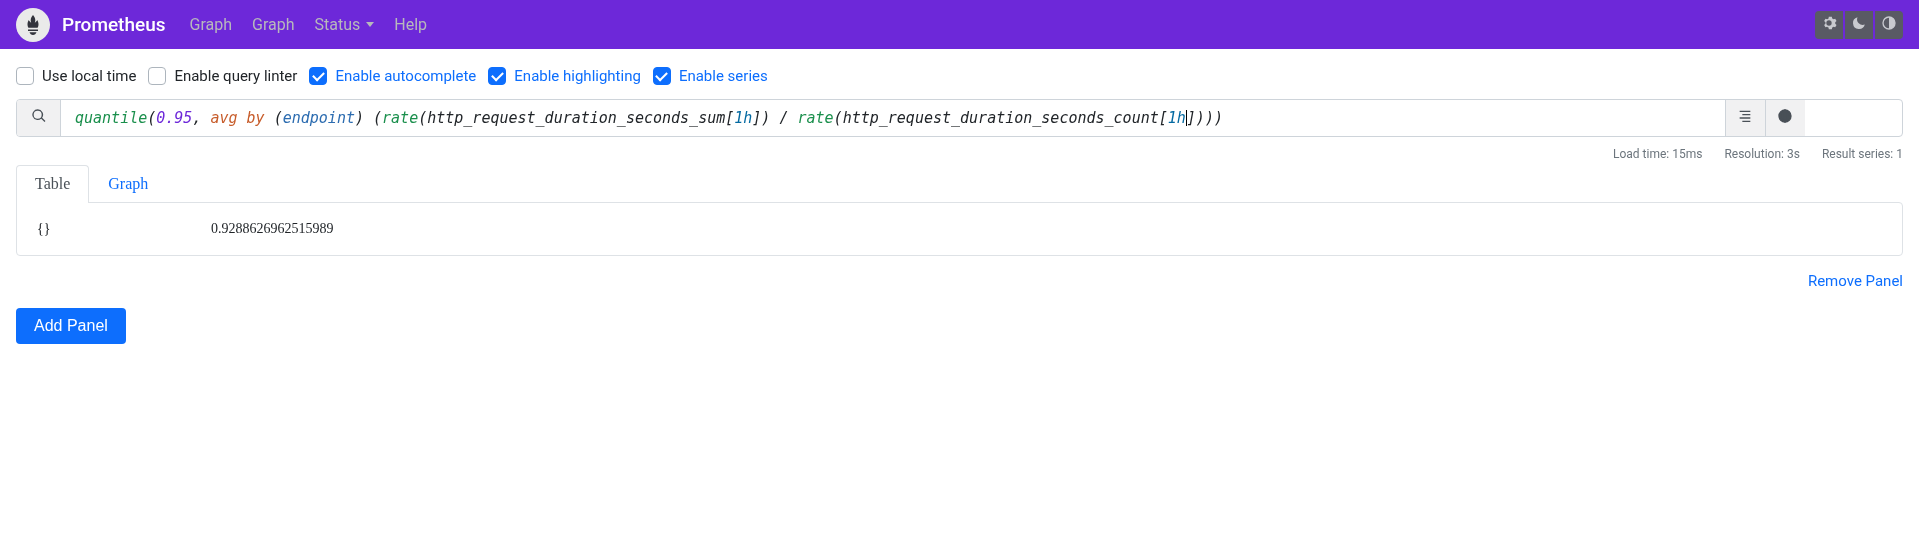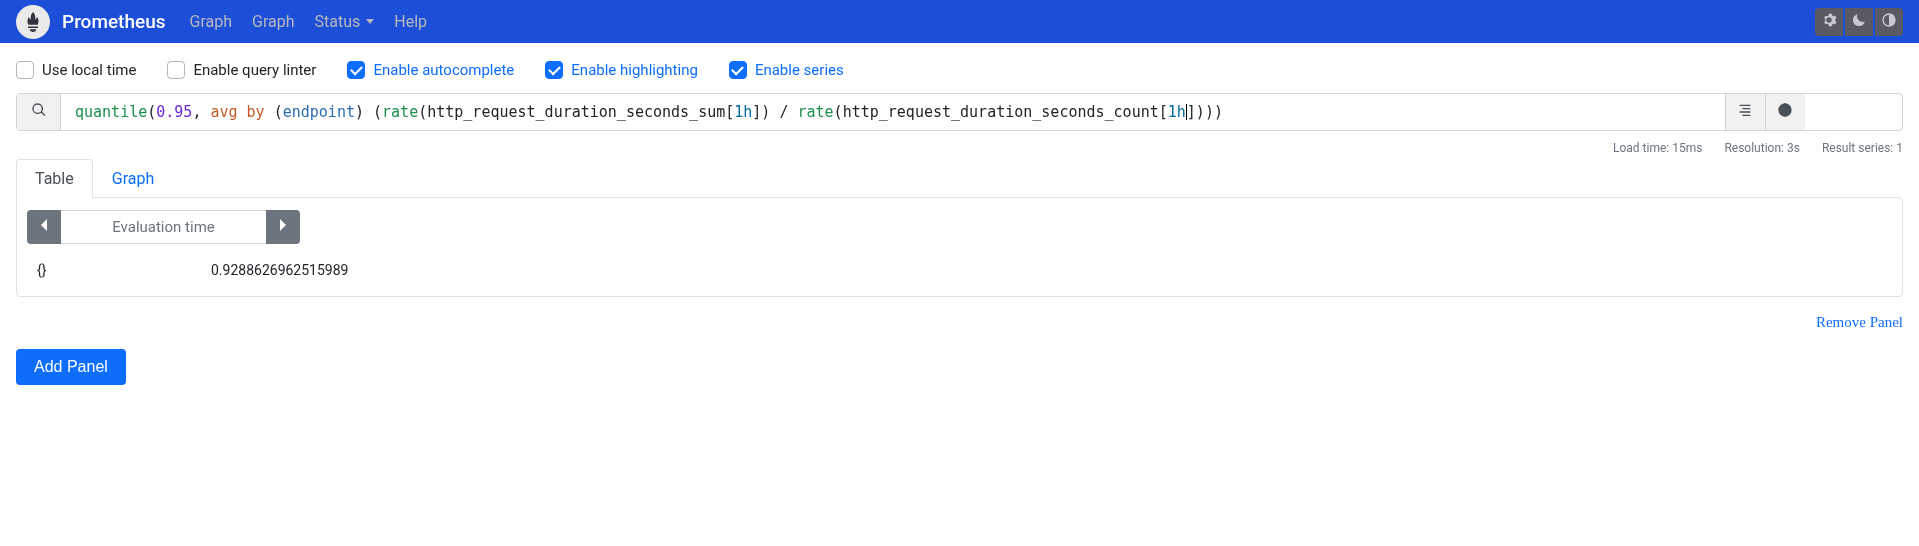--- a/index.html
+++ b/index.html
@@ -4,24 +4,24 @@
 <style>
   * { box-sizing: border-box; margin: 0; padding: 0; }
   body {
     font-family: -apple-system, BlinkMacSystemFont, "Segoe UI", Roboto, "Helvetica Neue", Arial, sans-serif;
     font-size: 15px;
     color: #212529;
     background: #fff;
   }
   
   .navbar {
-    background: #1d4ed8;
-    display: flex;
-    align-items: center;
-    height: 43px;
+    background: #6d28d9;
+    display: flex;
+    align-items: center;
+    height: 49px;
     padding: 0 16px;
   }
   .brand {
     display: flex;
     align-items: center;
     gap: 12px;
     margin-right: 24px;
     color: #fff;
     font-size: 19px;
     font-weight: 500;
@@ -60,21 +60,21 @@
     background: #595a64;
     cursor: pointer;
   }
   .nav-icon-btn:first-child { border-radius: 4px 0 0 4px; }
   .nav-icon-btn:last-child  { border-radius: 0 4px 4px 0; }
   .nav-icon-btn svg { width: 16px; height: 16px; fill: #c9cad0; }
 
   
   .options-row {
     display: flex;
-    gap: 31px;
+    gap: 12px;
     padding: 18px 16px 14px;
     align-items: center;
   }
   .checkbox-option {
     display: flex;
     align-items: center;
     gap: 8px;
     cursor: pointer;
   }
   .cb {
@@ -118,20 +118,21 @@
   .query-search-btn svg { width: 16px; height: 16px; fill: #495057; }
   .query-input {
     flex: 1;
     padding: 0 14px;
     display: flex;
     align-items: center;
     font-family: ui-monospace, SFMono-Regular, "SF Mono", Menlo, Consolas, monospace;
     font-size: 15px;
     white-space: pre;
     overflow-x: auto;
+    font-style: italic;
   }
   .tok-fn   { color: #1a8f4c; }
   .tok-num  { color: #6d28d9; }
   .tok-kw   { color: #c75c2a; }
   .tok-lbl  { color: #2c6cb0; text-align: right; }
   .tok-id   { color: #212529; }
   .tok-dur  { color: #0369a1; }
   .tok-br   { color: #212529; }
   .cursor-mark { border-left: 1px solid #000; display: inline-block; height: 1.1em; vertical-align: text-bottom; }
   .query-side-btn {
@@ -159,20 +160,21 @@
     justify-content: flex-end;
     gap: 22px;
     padding: 0 16px 4px;
     font-size: 12px;
     color: #6c757d;
   }
 
   
   .panel {
     margin: 0 16px 10px;
+    font-family: Liberation Serif, serif;
   }
   .tabbar {
     display: flex;
     align-items: flex-end;
     position: relative;
     z-index: 1;
   }
   .tab {
     padding: 9px 18px 10px;
     cursor: pointer;
@@ -220,21 +222,20 @@
   .result-value  { color: #212529; }
 
   .remove-panel {
     text-align: right;
     padding: 6px 16px 18px;
   }
   .remove-panel a {
     color: #0d6efd;
     cursor: pointer;
     font-size: 15px;
-    font-family: Liberation Serif, serif;
   }
 
   .add-panel-row { padding: 0 16px 18px; }
   .add-panel-btn {
     background: #0d6efd;
     color: #fff;
     border: none;
     border-radius: 4px;
     padding: 9px 18px;
     font-size: 16px;
@@ -343,33 +344,20 @@
   <span>Resolution: 3s</span>
   <span>Result series: 1</span>
 </div>
 
 <div class="panel">
   <div class="tabbar">
     <div class="tab active">Table</div>
     <div class="tab">Graph</div>
   </div>
   <div class="panel-body">
-    <div class="eval-row">
-      <div class="eval-arrow">
-        <span><svg viewBox="0 0 10 14">
-              <path d="M8 1L2 7l6 6z"></path>
-            </svg></span>
-      </div>
-      <div class="eval-input">Evaluation time</div>
-      <div class="eval-arrow">
-        <span><svg viewBox="0 0 10 14">
-              <path d="M2 1l6 6-6 6z"></path>
-            </svg></span>
-      </div>
-    </div>
     <div class="result-row">
       <div class="result-labels">{}</div>
       <div class="result-value">0.9288626962515989</div>
     </div>
   </div>
 </div>
 
 <div class="remove-panel">
   <a>Remove Panel</a>
 </div>

